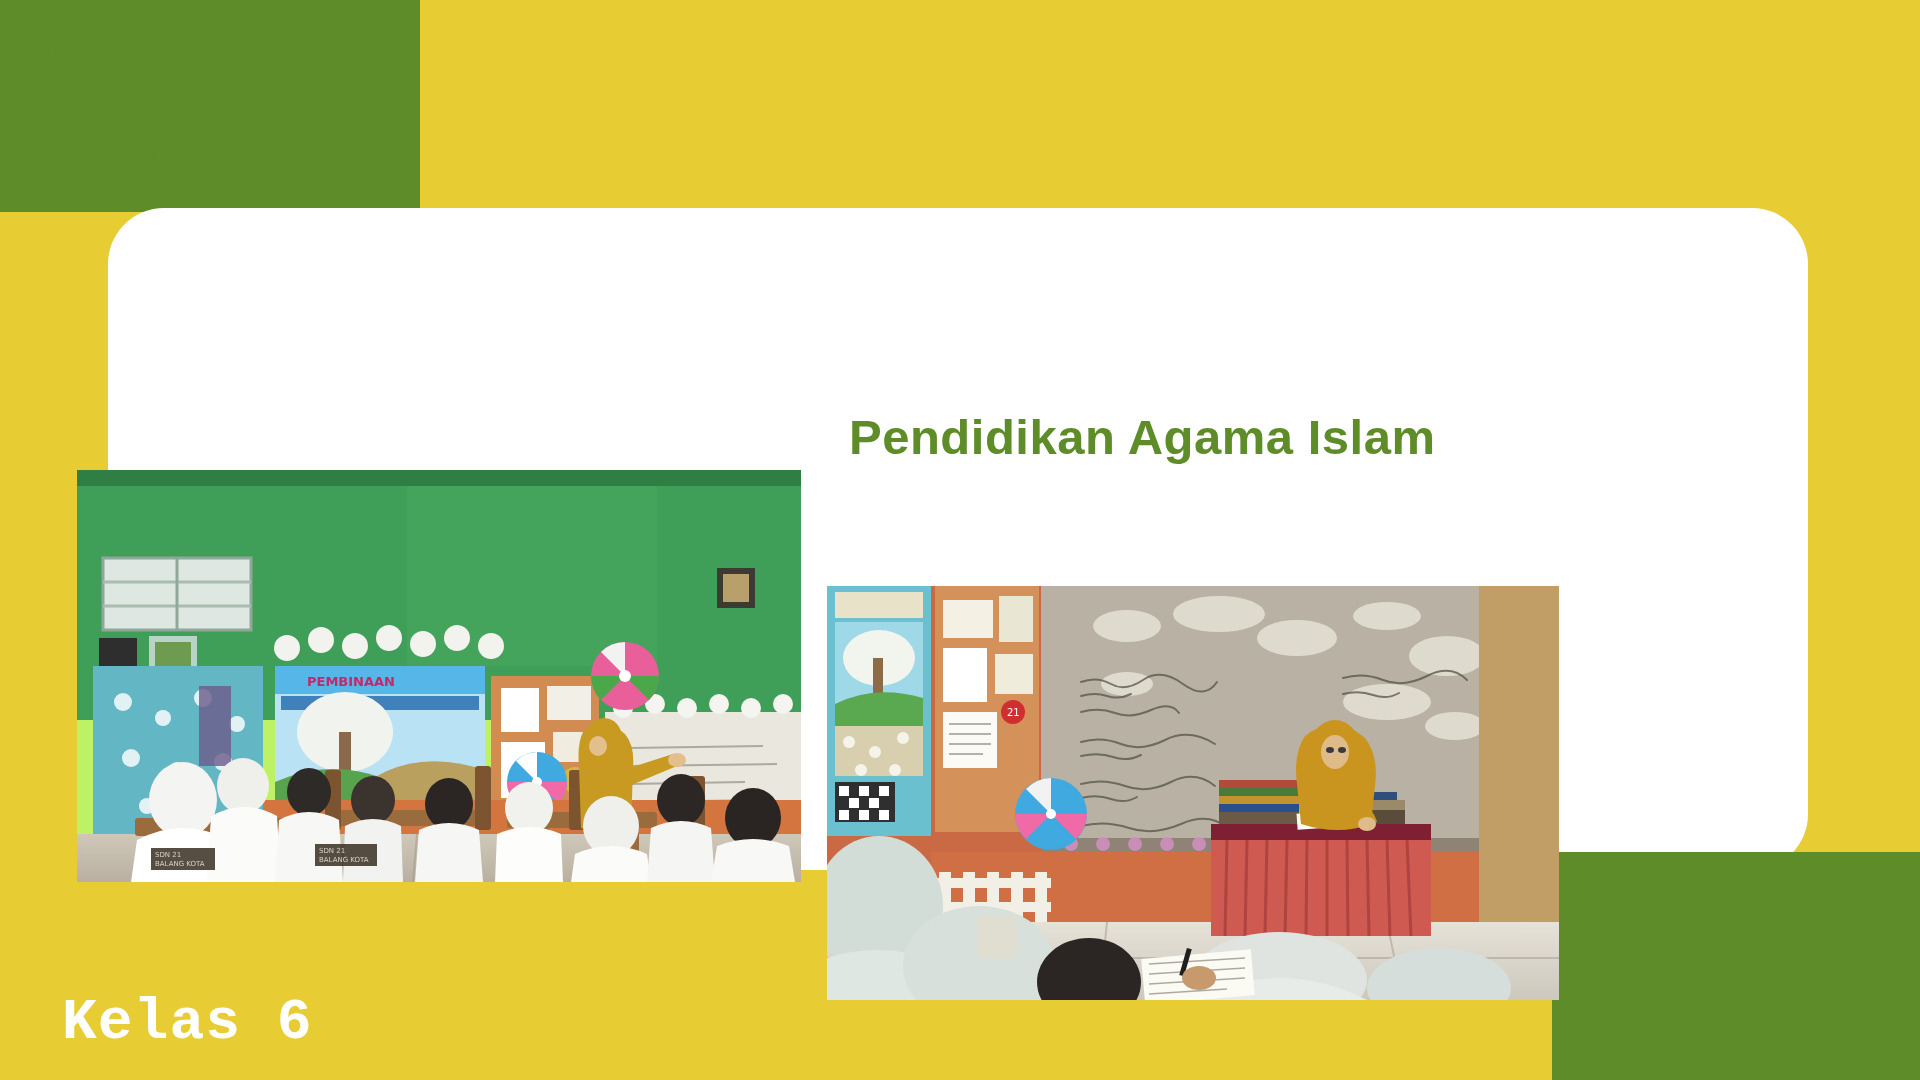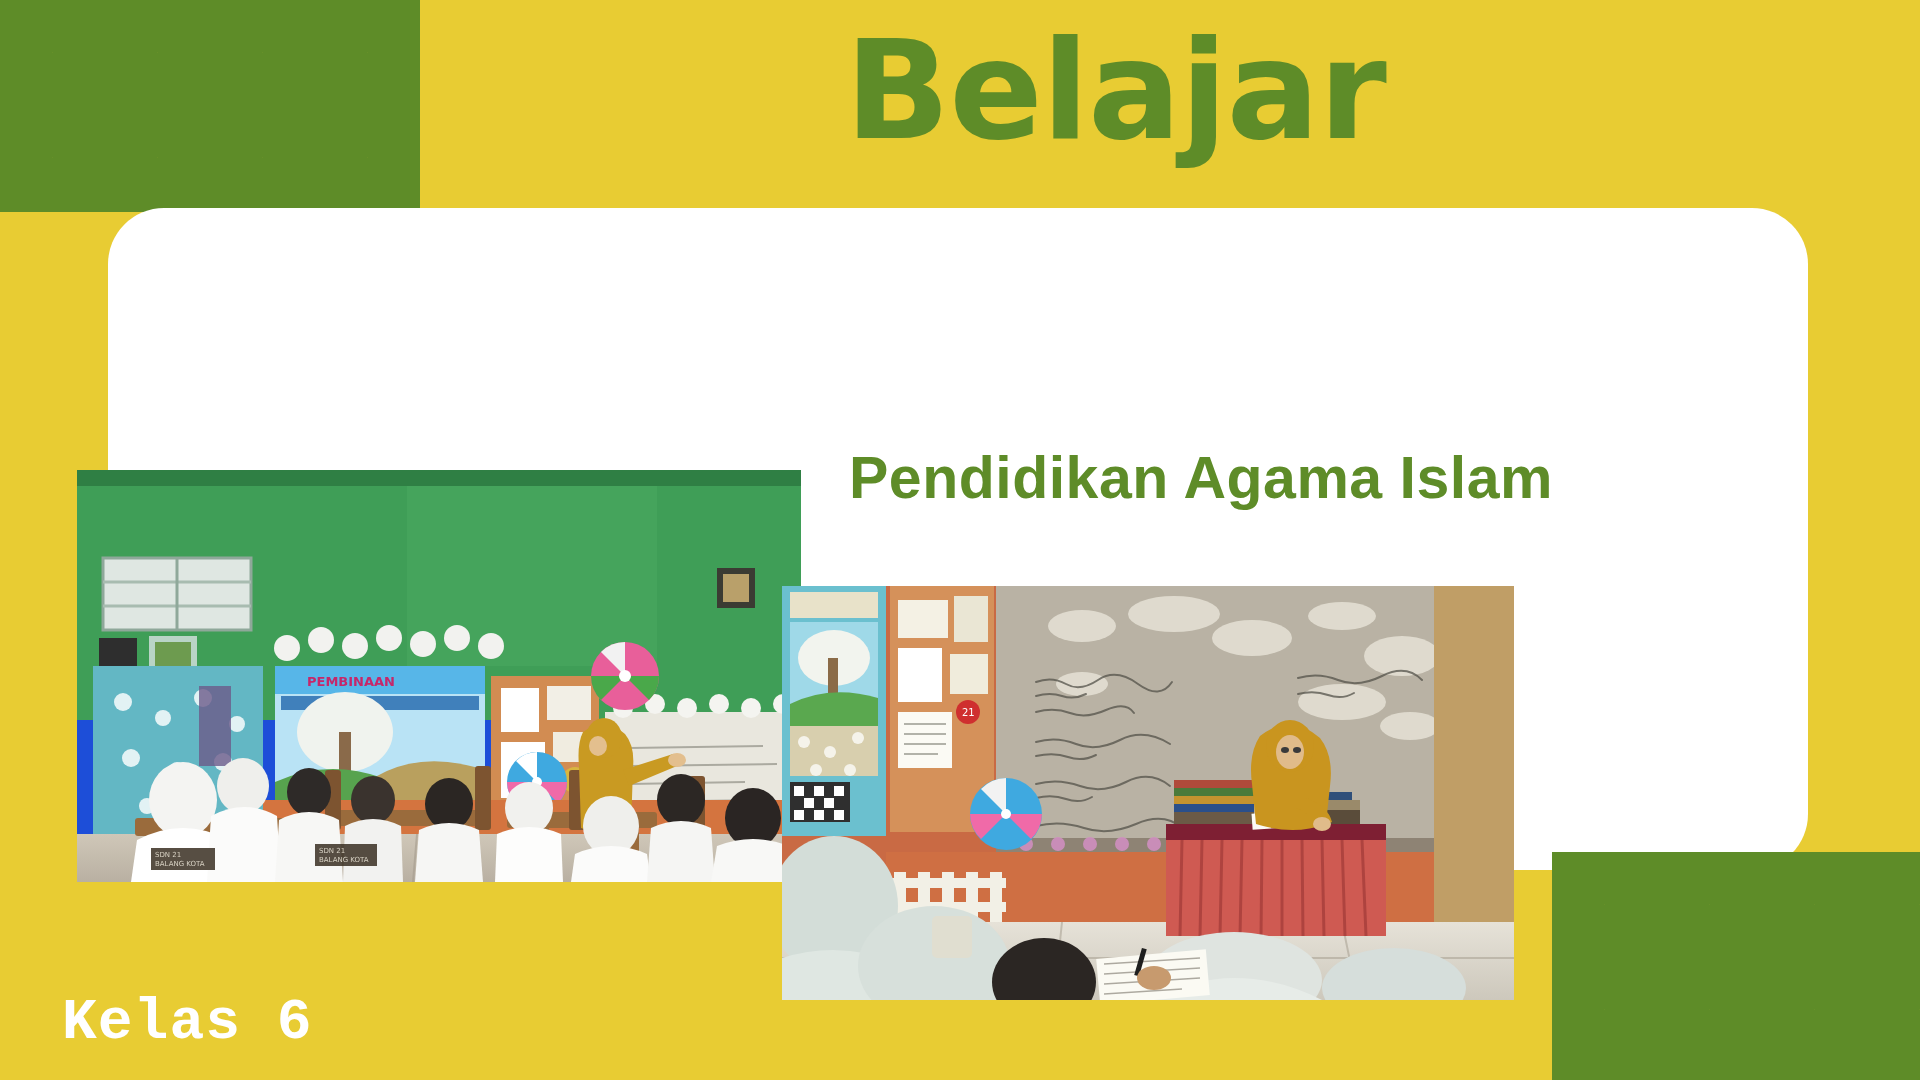--- a/index.html
+++ b/index.html
@@ -40,25 +40,25 @@
     letter-spacing:-1px;
     line-height:0.82;
     display:block;
     white-space:nowrap;
   }
   #title-line-1 { font-size:138px; }
   #title-line-2 { font-size:138px; margin-top:6px; }
 
   #subtitle {
     position:absolute;
-    left:849px; top:444px;
+    left:849px; top:409px;
     color:#5e8c28;
     font-family:"Liberation Sans", sans-serif;
     font-weight:bold;
-    font-size:59px;
+    font-size:49px;
     letter-spacing:0.5px;
     white-space:nowrap;
     z-index:6;
   }
 
   #class-label {
     position:absolute;
     left:62px; top:990px;
     color:#ffffff;
     font-family:Liberation Mono, monospace;
@@ -66,29 +66,29 @@
     font-size:58px;
     letter-spacing:1px;
     z-index:7;
     white-space:nowrap;
   }
 
   
   .photo {
     position:absolute;
     overflow:hidden;
-    background:#1d4ed8;
+    background:#bef264;
   }
   #photo-classroom-left {
     left:77px; top:470px;
     width:724px; height:412px;
     z-index:5;
   }
   #photo-classroom-right {
-    left:782px; top:586px;
+    left:827px; top:586px;
     width:732px; height:414px;
     z-index:8;
   }
   .photo svg { display:block; width:100%; height:100%; }
 </style>
 </head>
 <body>
 
 <div class="pattern" id="pattern-top-left">
   <svg width="420" height="212" viewBox="0 0 420 212" xmlns="http://www.w3.org/2000/svg">
@@ -278,21 +278,20 @@
         <text x="78" y="387">SDN 21</text>
           <text x="78" y="396">BALANG KOTA</text>
         <text x="242" y="383">SDN 21</text>
           <text x="242" y="392">BALANG KOTA</text>
       </g>
     </g>
   </svg>
 </div>
 
 <div id="title-block">
-  <span class="title-line" id="title-line-2">Belajar</span>
 </div>
 
 <div id="subtitle">Pendidikan Agama Islam</div>
 
 <div class="photo" id="photo-classroom-right">
   <svg viewBox="0 0 732 414" preserveAspectRatio="none" xmlns="http://www.w3.org/2000/svg">
     <defs>
       <clipPath id="clipR">
           <rect x="0" y="0" width="732" height="414"></rect>
         </clipPath>

